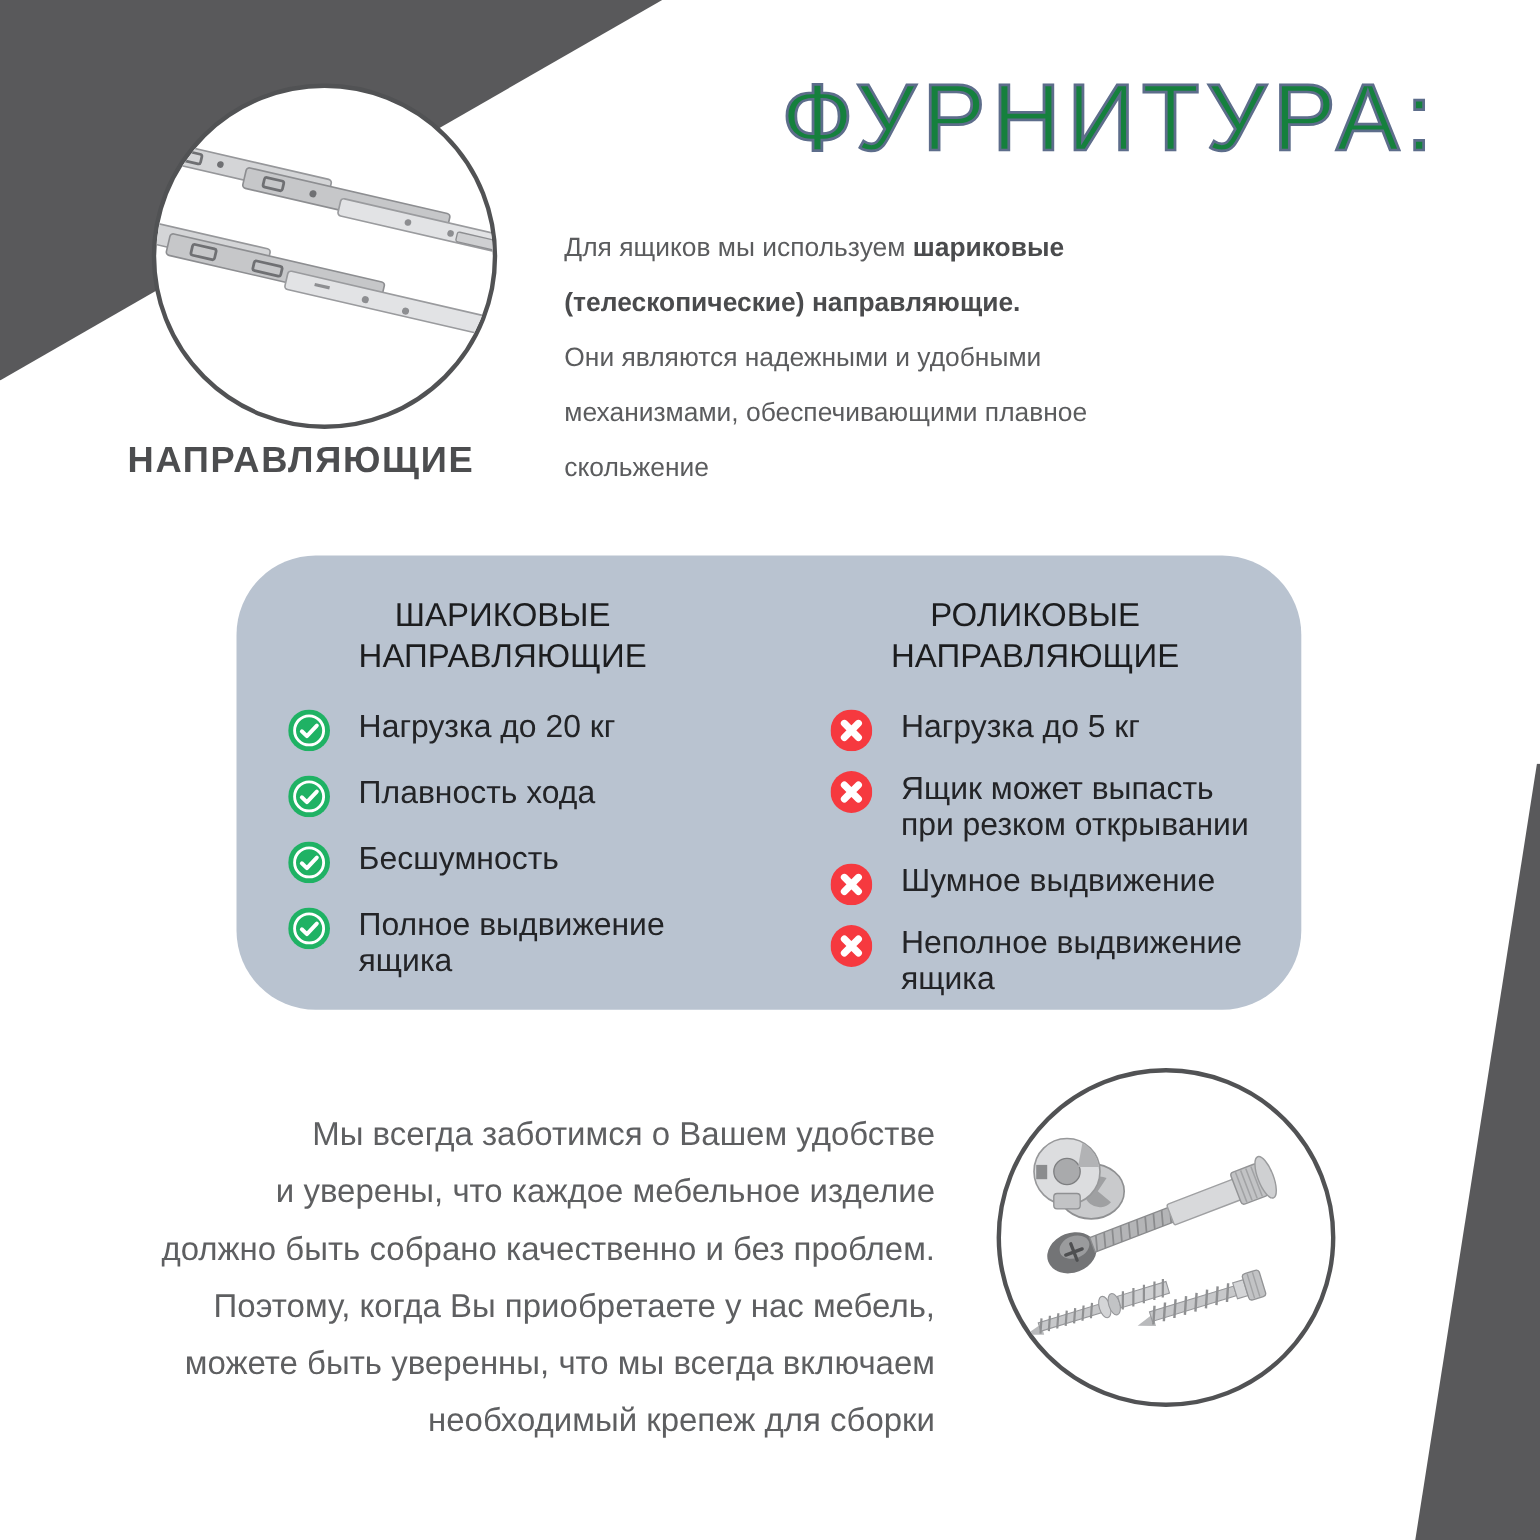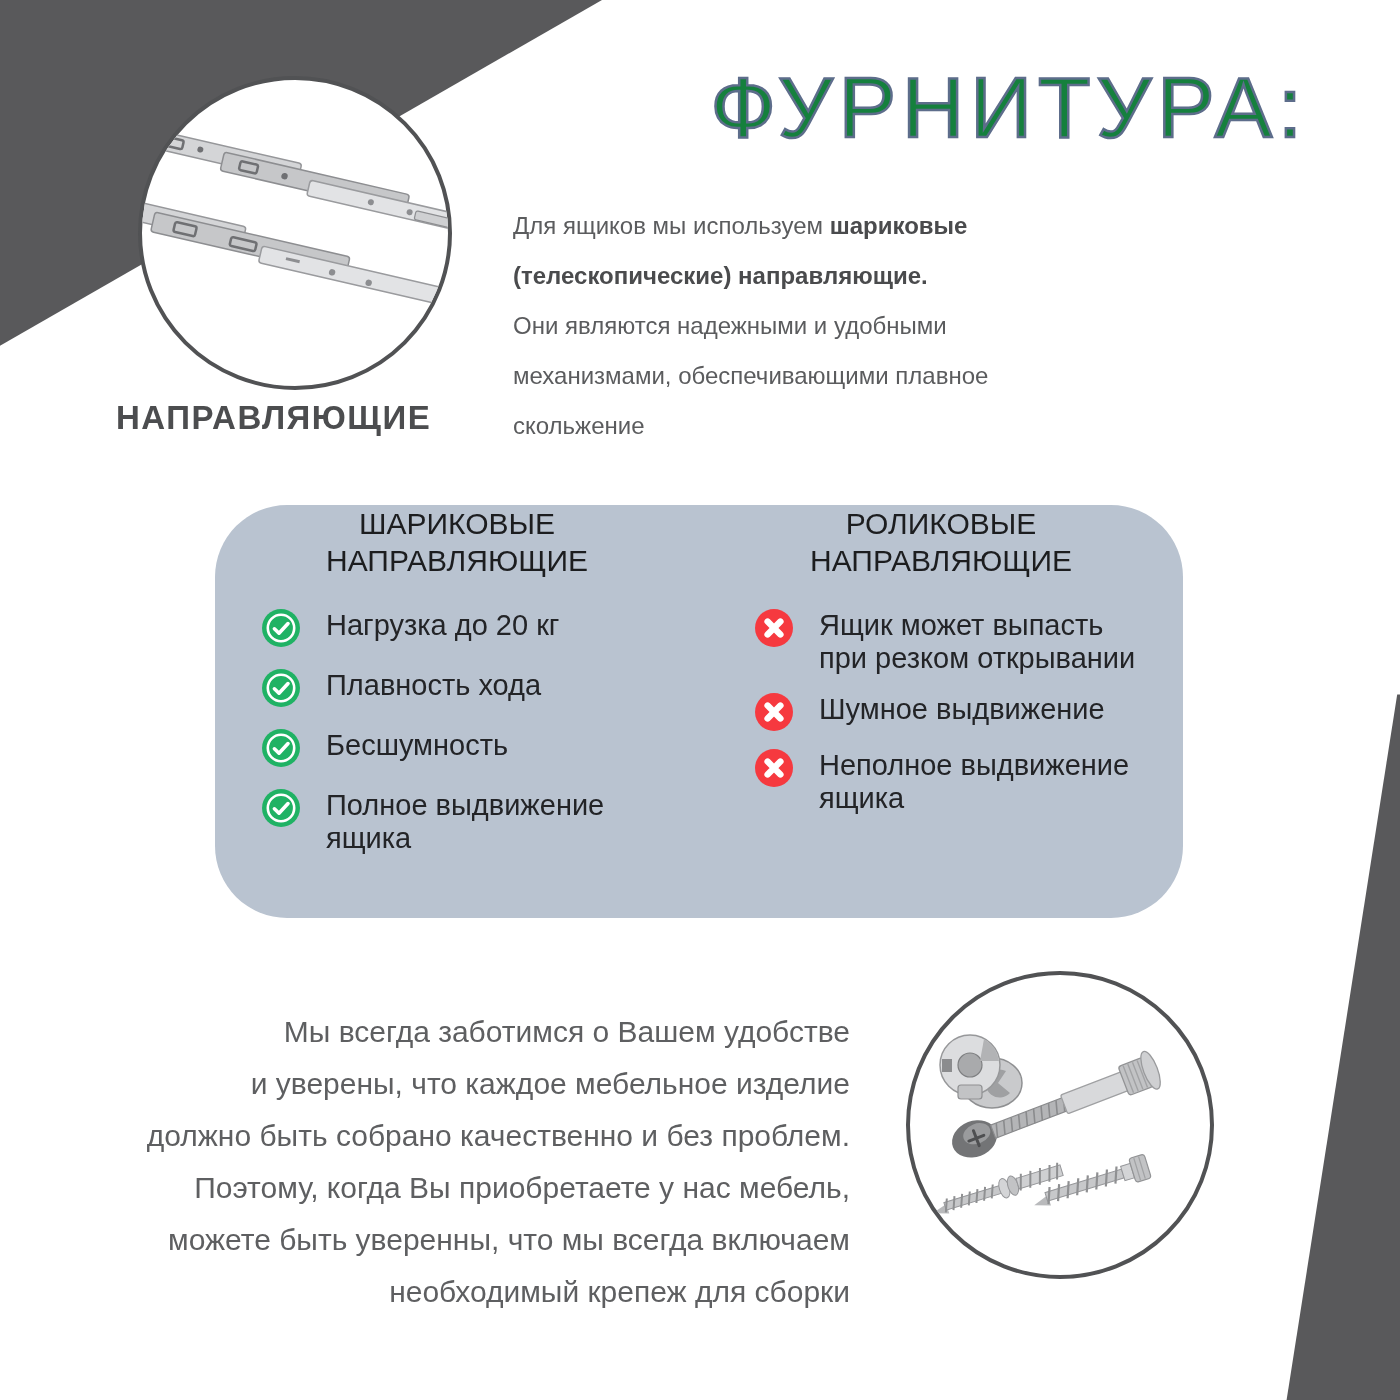--- a/index.html
+++ b/index.html
@@ -30,21 +30,21 @@
   }
   @supports not (-webkit-text-stroke:1px #000){ .title{color:#5d6d8b;} }
 
   
   .intro{position:absolute;left:513px;top:201px;width:690px;font-size:24px;line-height:50px;color:#5b5c5e;}
   .intro b{color:#4a4b4d;font-weight:700;}
 
   
   .panel{
     position:absolute;left:215px;top:505px;width:968px;height:413px;box-sizing:border-box;
-    background:#b9c3d0;border-radius:72px;display:flex;
+    background:#b9c3d0;border-radius:72px;display:flex;padding-top:36px;
   }
   .col{width:50%;display:flex;flex-direction:column;}
   .col-header{align-self:center;width:340px;text-align:center;font-size:30px;line-height:37px;color:#1c1d1f;margin-bottom:30px;}
   .row{display:flex;align-items:flex-start;gap:26px;}
   .col.left  .row{margin:0 0 22px 47px;}
   .col.right .row{margin:0 0 18px 56px;}
   .ic{flex:0 0 38px;width:38px;height:38px;}
   .ic svg{display:block;width:38px;height:38px;}
   .item-text{font-size:29px;line-height:33px;color:#232427;width:330px;}
 
@@ -154,20 +154,28 @@
       </div>
     </div>
     <div class="col right">
       <div class="col-header">РОЛИКОВЫЕ НАПРАВЛЯЮЩИЕ</div>
       <div class="row">
         <span class="ic">
             <svg>
               <use href="#ic-cross"></use>
             </svg>
           </span>
+        <span class="item-text">Нагрузка до 5 кг</span>
+      </div>
+      <div class="row">
+        <span class="ic">
+            <svg>
+              <use href="#ic-cross"></use>
+            </svg>
+          </span>
         <span class="item-text">Ящик может выпасть при резком открывании</span>
       </div>
       <div class="row">
         <span class="ic">
             <svg>
               <use href="#ic-cross"></use>
             </svg>
           </span>
         <span class="item-text">Шумное выдвижение</span>
       </div>

